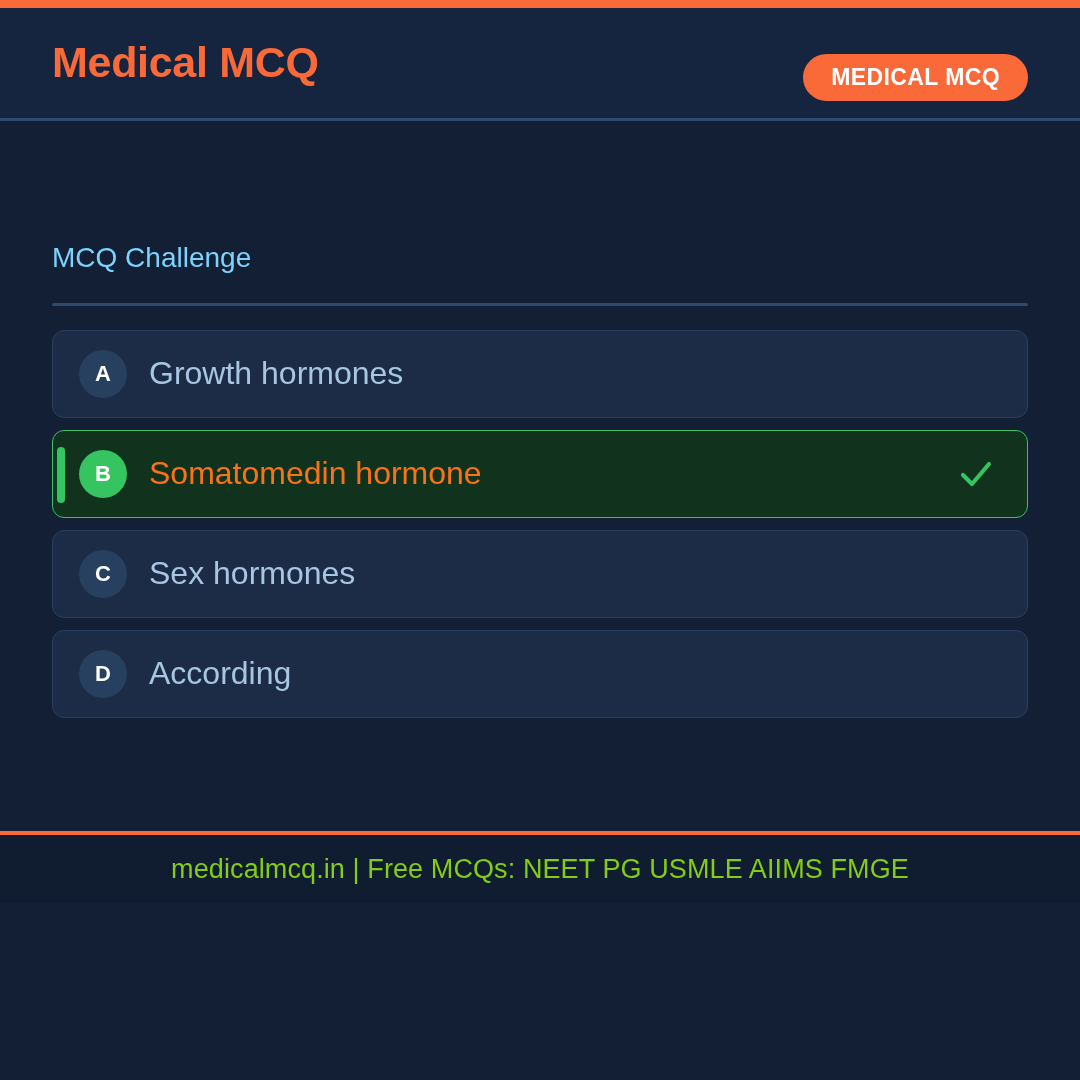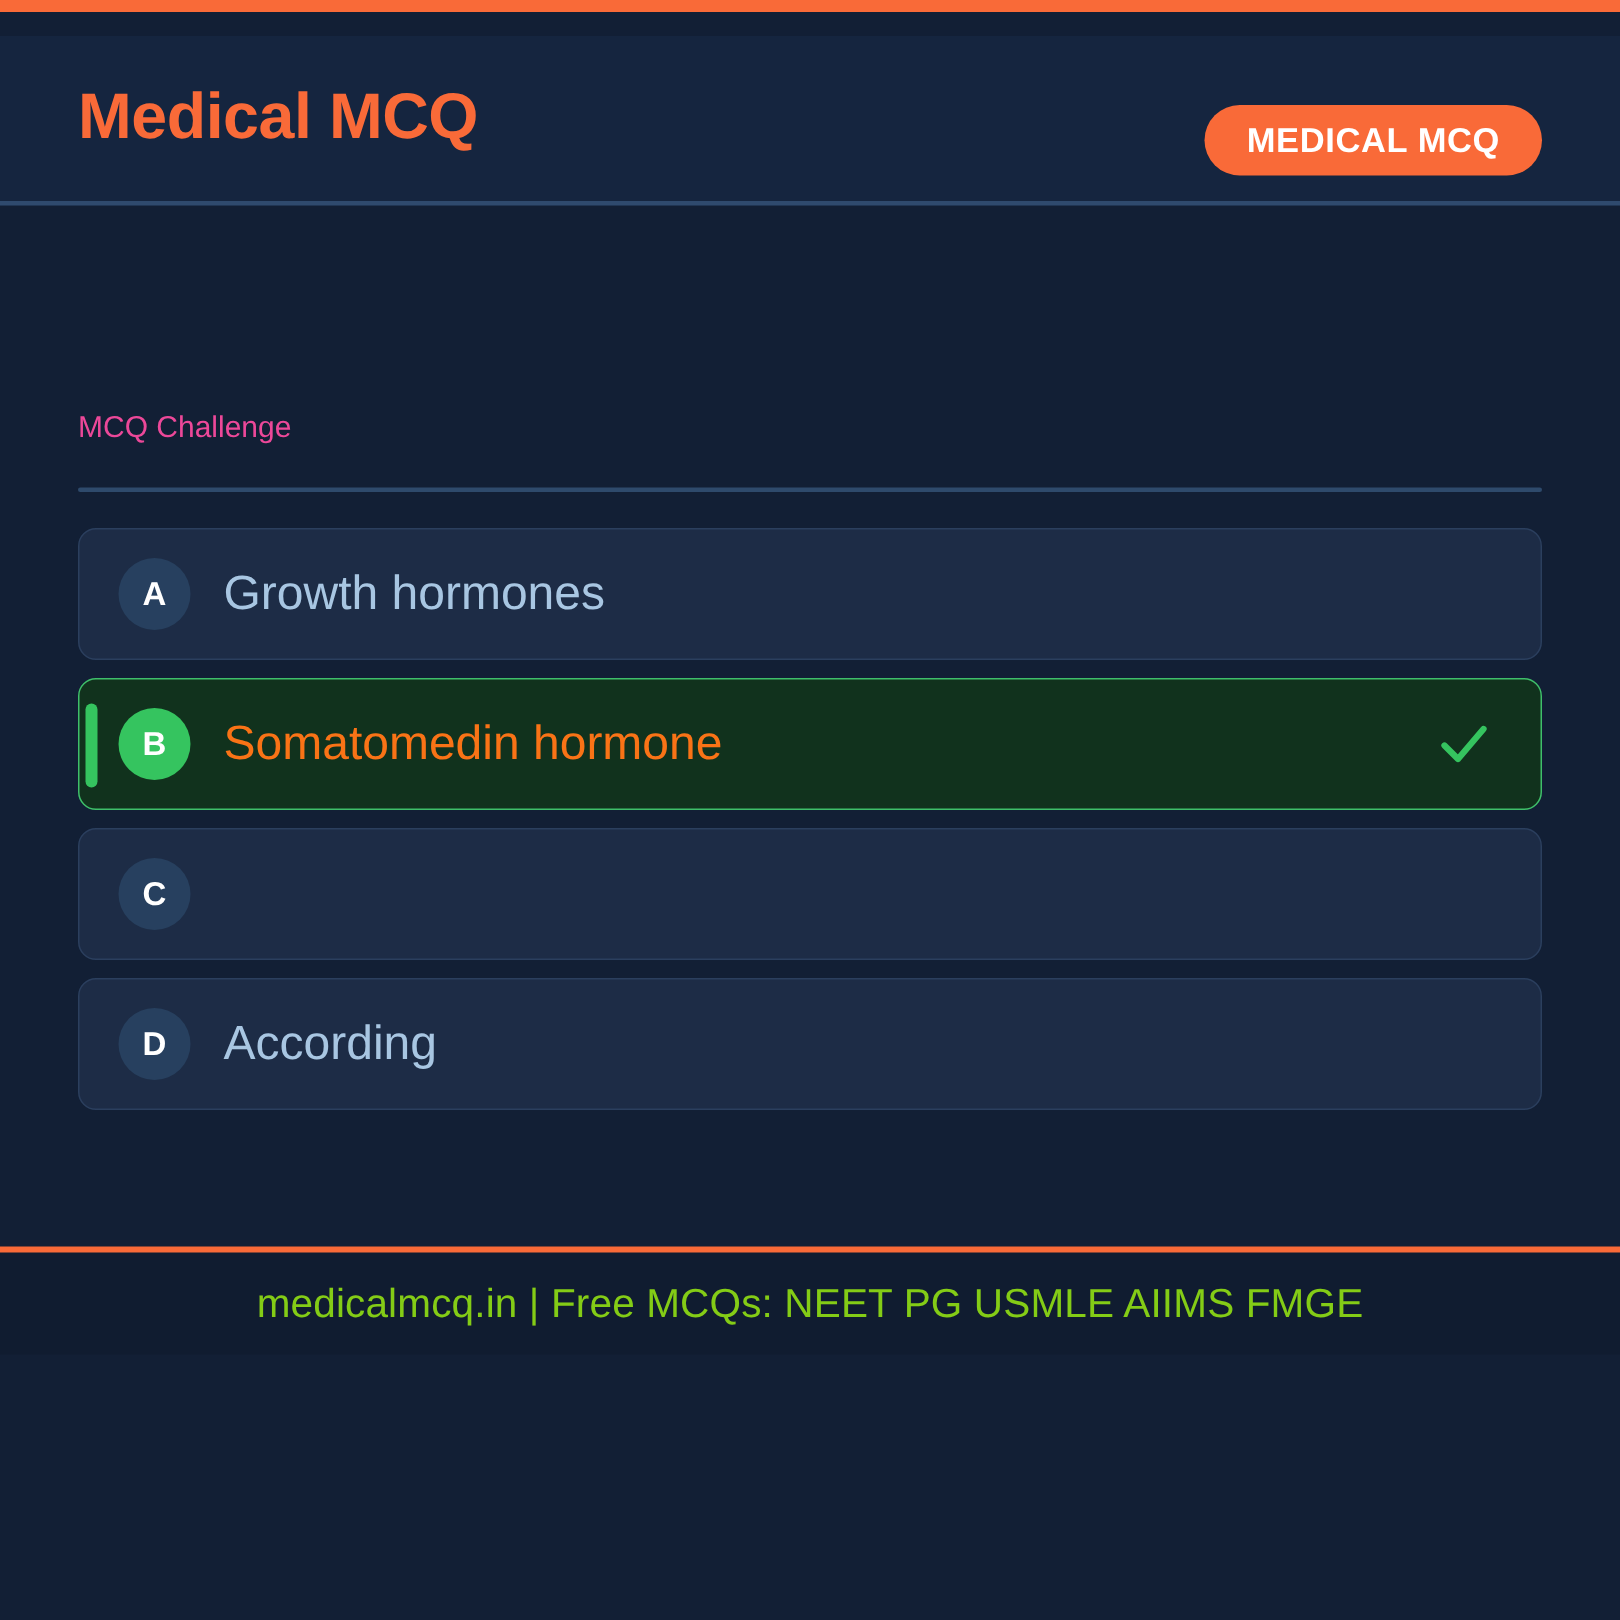--- a/index.html
+++ b/index.html
@@ -8,21 +8,21 @@
     width:1080px; height:1080px;
     background:#121f35;
     font-family:"Liberation Sans", sans-serif;
     overflow:hidden;
   }
 
   .page {
     position:relative;
     width:1080px; height:903px;
     background:#121f35;
-    display:flex; flex-direction:column;gap:16px;
+    display:flex; flex-direction:column;
   }
 
   
   .top-accent {
     height:8px; width:100%;
     background:#f96a38;
     flex:0 0 auto;
   }
 
   
@@ -59,21 +59,21 @@
   
   .main {
     flex:1 1 auto;
     padding:0 52px;
     display:flex; flex-direction:column;
     position:relative;
   }
 
   .eyebrow {
     margin-top:120px;
-    font-size:20px; color:#ec4899; line-height:1.2;
+    font-size:28px; color:#7dd3fc; line-height:1.2;
   }
 
   .question {
     margin-top:12px;
     font-size:46px; font-weight:bold; color:#ffffff;
     line-height:1.16; letter-spacing:-0.2px;
   }
 
   .divider {
     margin-top:28px;
@@ -176,20 +176,21 @@
         <div class="opt-text">Somatomedin hormone</div>
         <div class="check">
           <svg viewBox="0 0 38 38" fill="none" xmlns="http://www.w3.org/2000/svg">
             <path d="M6 20 L15 29 L32 9" stroke="#35c45f" stroke-width="4.2" stroke-linecap="round" stroke-linejoin="round"></path>
           </svg>
         </div>
       </div>
 
       <div class="option">
         <div class="opt-badge">C</div>
+        <div class="opt-text">Sex hormones</div>
       </div>
 
       <div class="option">
         <div class="opt-badge">D</div>
         <div class="opt-text">According</div>
       </div>
 
     </div>
   </div>
 

